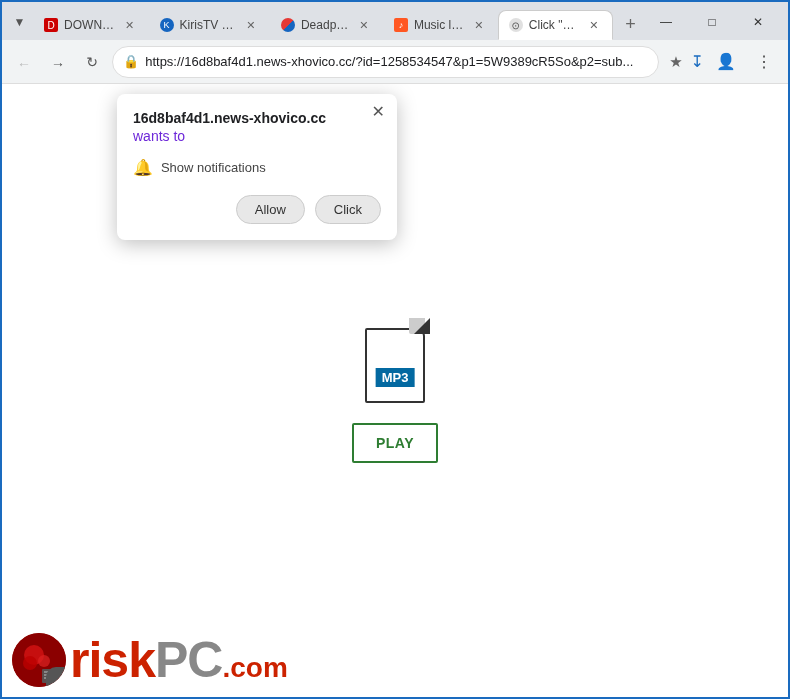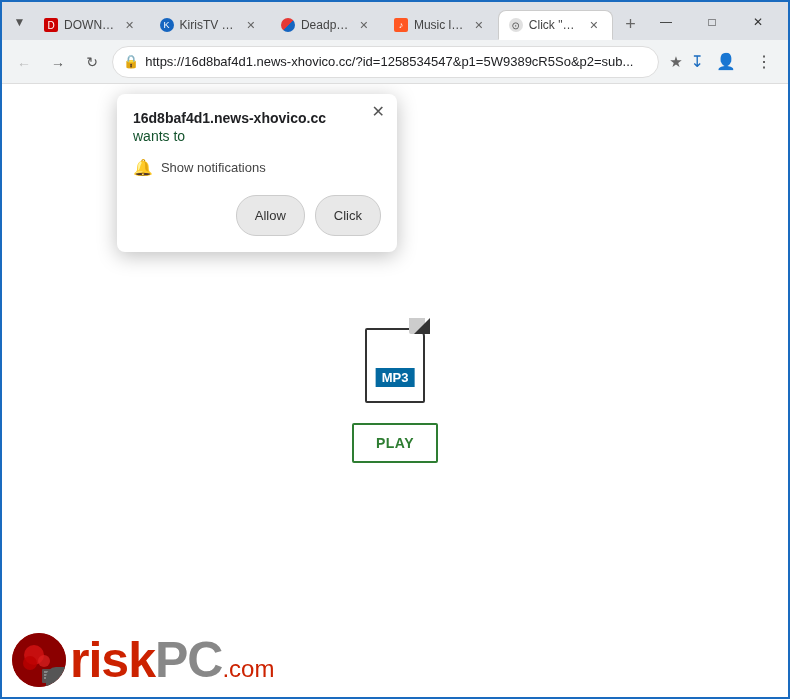--- a/index.html
+++ b/index.html
@@ -221,21 +221,21 @@
 
     .popup-domain {
       font-size: 14px;
       font-weight: bold;
       color: #202124;
       margin-bottom: 2px;
     }
 
     .popup-wants {
       font-size: 14px;
-      color: #14532d;
+      color: #6d28d9;
       margin-bottom: 14px;
     }
 
     .popup-permission {
       display: flex;
       align-items: center;
       gap: 8px;
       margin-bottom: 18px;
       font-size: 13px;
       color: #444;
@@ -243,21 +243,21 @@
 
     .bell-icon { font-size: 16px; }
 
     .popup-buttons {
       display: flex;
       justify-content: flex-end;
       gap: 10px;
     }
 
     .btn-allow {
-      padding: 12px 18px;
+      padding: 6px 18px;
       border-radius: 20px;
       border: 1px solid #ccc;
       background: #e8e8e8;
       font-size: 13px;
       color: #333;
       cursor: pointer;
       font-weight: 500;
     }
 
     .btn-block {
@@ -533,18 +533,18 @@
           <circle cx="18" cy="30" r="7" fill="#bb0000" opacity="0.8"></circle>
           <rect x="30" y="36" width="14" height="14" rx="1" fill="#555" opacity="0.9"></rect>
           <rect x="32" y="38" width="10" height="2" fill="#888"></rect>
           <rect x="32" y="41" width="10" height="2" fill="#888"></rect>
           <rect x="32" y="44" width="7" height="2" fill="#888"></rect>
         </svg>
       </div>
       <div style="display:flex;align-items:baseline;">
         <span class="pcrisk-text" style="color:#cc2200;font-size:50px;font-weight:900;letter-spacing:-1px;">risk</span>
         <span class="pcrisk-text" style="color:#888;font-size:50px;font-weight:900;letter-spacing:-1px;">PC</span>
-        <span class="pcrisk-dot-com" style="font-size:24px;color:#cc2200;font-weight:normal;">.com</span>
+        <span class="pcrisk-dot-com" style="font-size:28px;color:#cc2200;font-weight:bold;">.com</span>
       </div>
     </div>
 
   </div>
 </div>
 
 </body></html>

